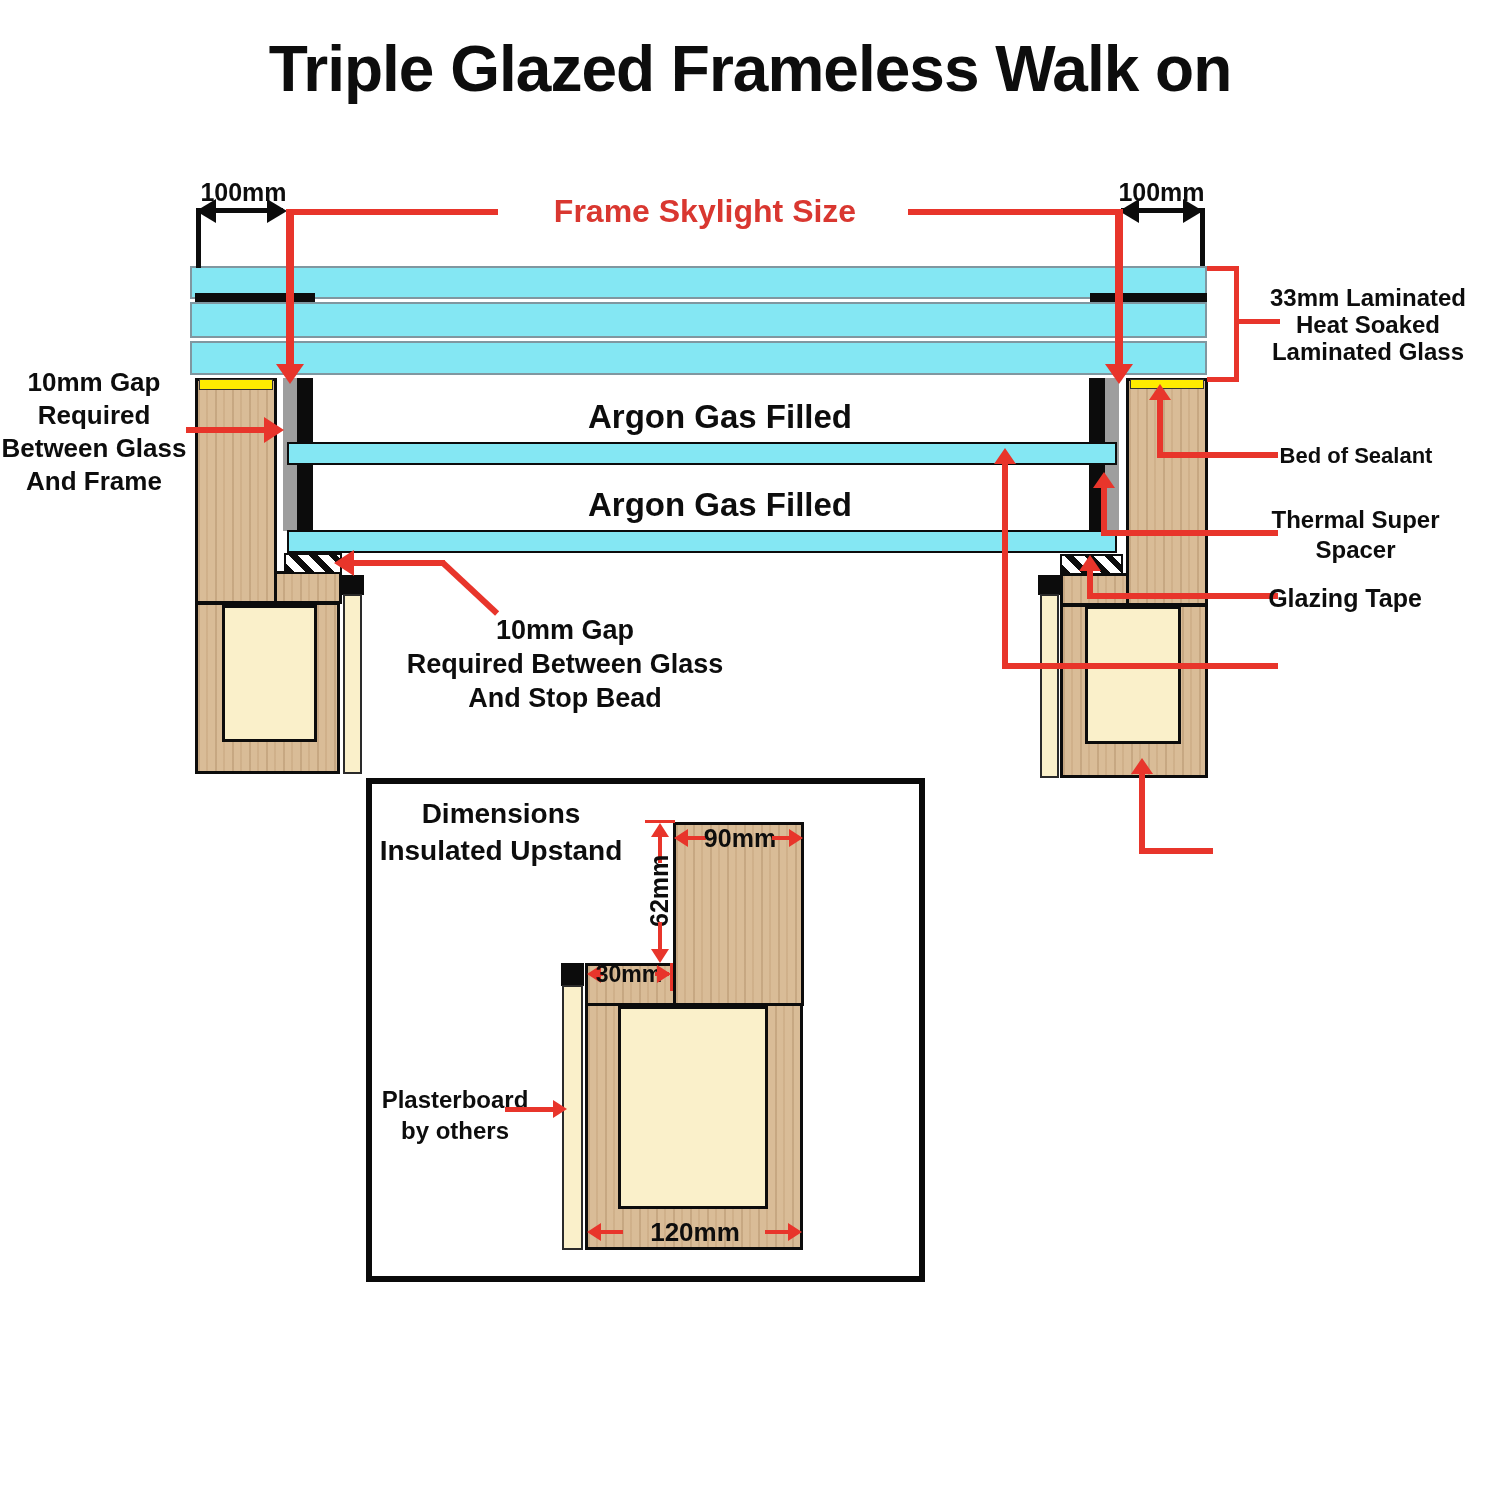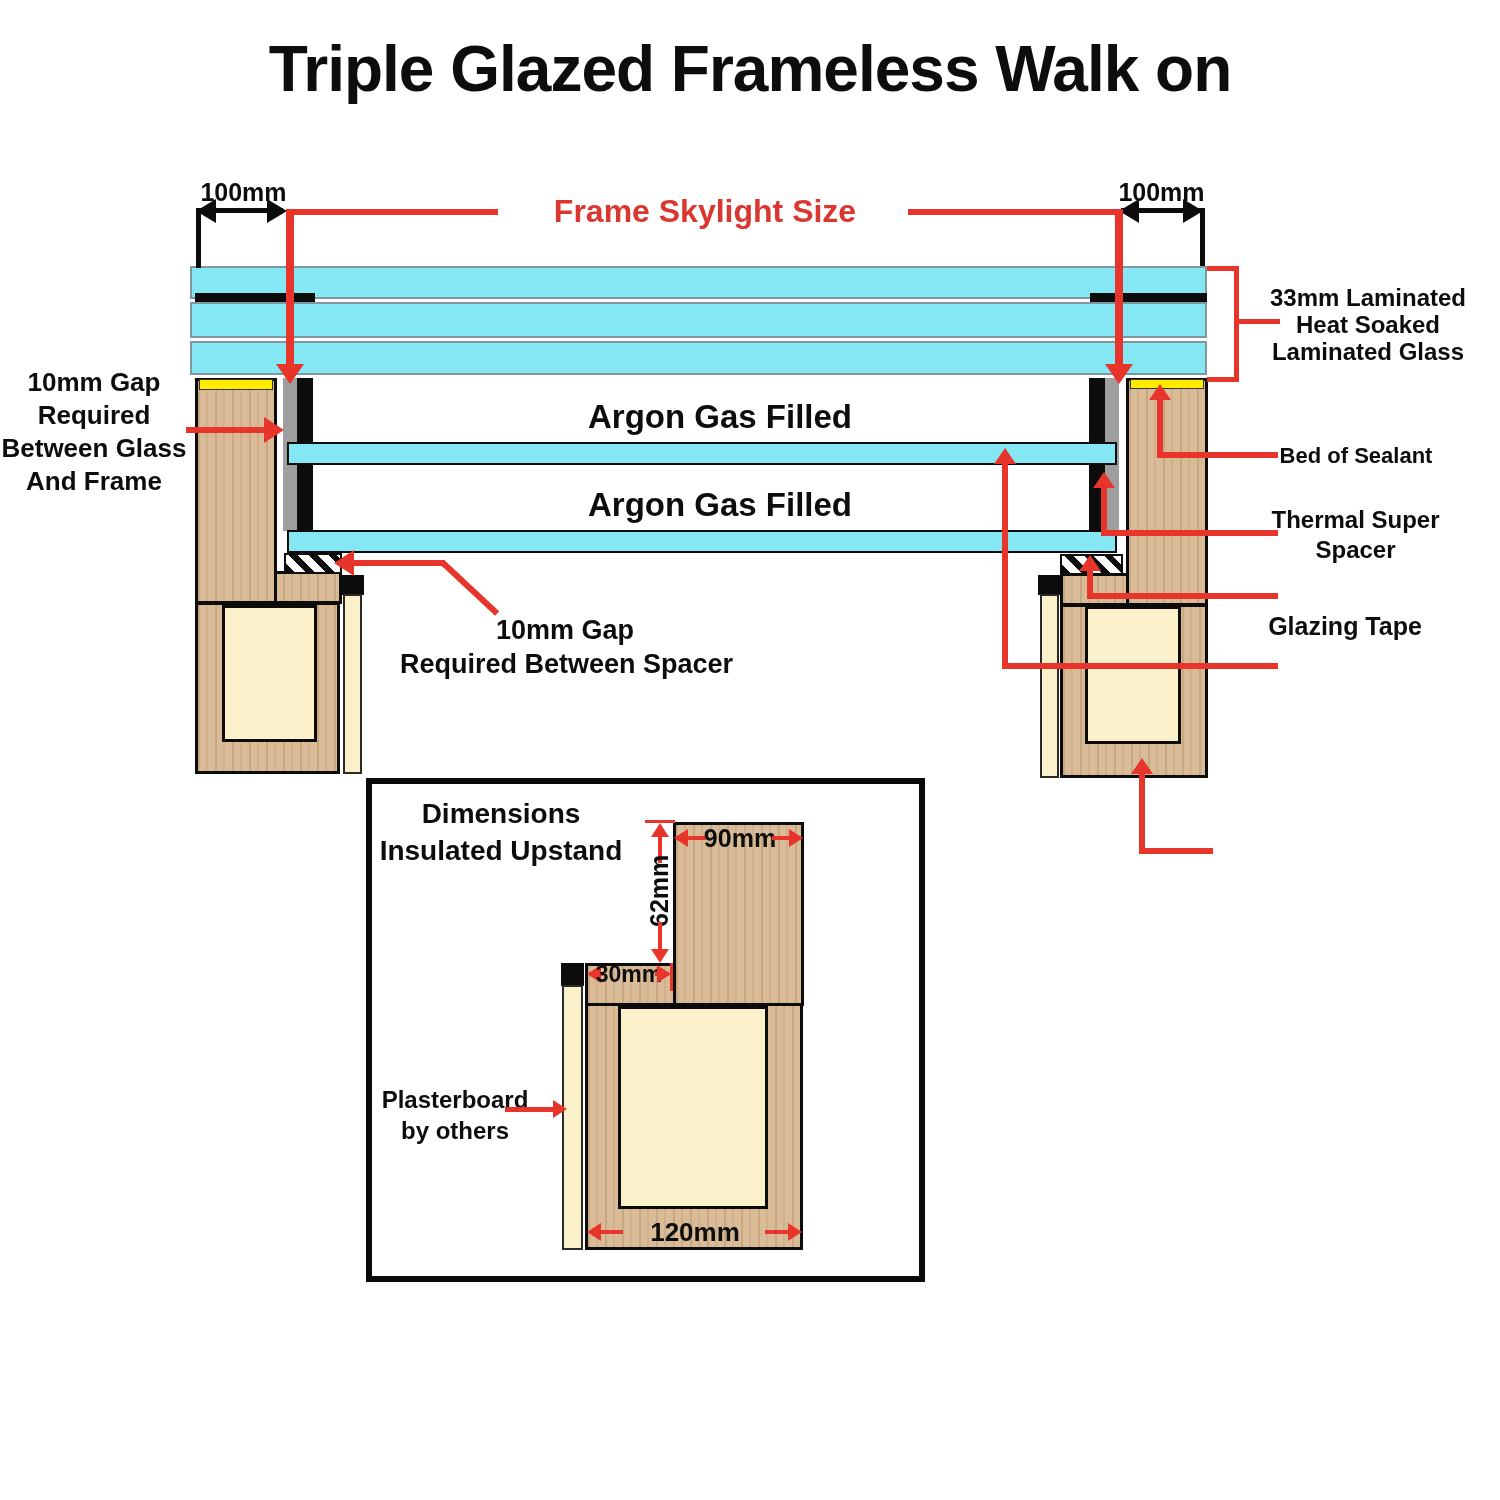--- a/index.html
+++ b/index.html
@@ -119,21 +119,22 @@
     <div>10mm Gap</div>
     <div>Required</div>
     <div>Between Glass</div>
     <div>And Frame</div>
   </div>
   <div class="rl" style="left:186px; top:427px; width:80px; height:6px;"></div>
   <div class="tri tr" style="left:264px; top:417px;"></div>
 
   <div class="lbl" style="left:400px; top:613px; width:330px; font-size:27px; line-height:34px;">
     <div>10mm Gap</div>
-    <div>Required Between Spacer</div>
+    <div>Required Between Glass</div>
+    <div>And Stop Bead</div>
   </div>
   <div class="tri tl" style="left:334px; top:550px;"></div>
   <div class="rl" style="left:352px; top:560px; width:93px; height:6px;"></div>
   <div class="rl" style="left:443px; top:560px; width:74px; height:6px; transform:rotate(43deg); transform-origin:left center;"></div>
 
   <div class="rl" style="left:1234px; top:266px; width:5px; height:116px;"></div>
   <div class="rl" style="left:1207px; top:266px; width:32px; height:5px;"></div>
   <div class="rl" style="left:1207px; top:377px; width:32px; height:5px;"></div>
   <div class="rl" style="left:1238px; top:319px; width:42px; height:5px;"></div>
   <div class="lbl" style="left:1258px; top:284px; width:220px; font-size:24px; line-height:27px;">
@@ -151,21 +152,21 @@
   <div class="rl" style="left:1101px; top:486px; width:6px; height:48px;"></div>
   <div class="rl" style="left:1101px; top:530px; width:177px; height:6px;"></div>
   <div class="lbl" style="left:1268px; top:505px; width:175px; font-size:24px; line-height:30px;">
     <div>Thermal Super</div>
     <div>Spacer</div>
   </div>
 
   <div class="tri tu" style="left:1079px; top:555px;"></div>
   <div class="rl" style="left:1087px; top:569px; width:6px; height:28px;"></div>
   <div class="rl" style="left:1087px; top:593px; width:191px; height:6px;"></div>
-  <div class="lbl" style="left:1265px; top:612px; width:160px; font-size:25px;">Glazing Tape</div>
+  <div class="lbl" style="left:1265px; top:584px; width:160px; font-size:25px;">Glazing Tape</div>
 
   <div class="tri tu" style="left:994px; top:448px;"></div>
   <div class="rl" style="left:1002px; top:462px; width:6px; height:206px;"></div>
   <div class="rl" style="left:1002px; top:663px; width:276px; height:6px;"></div>
 
   <div class="tri tu" style="left:1131px; top:758px;"></div>
   <div class="rl" style="left:1139px; top:772px; width:6px; height:82px;"></div>
   <div class="rl" style="left:1139px; top:848px; width:74px; height:6px;"></div>
 
   <div class="a" style="left:366px; top:778px; width:559px; height:504px; border:6px solid #0a0a0a; background:#fff;"></div>

